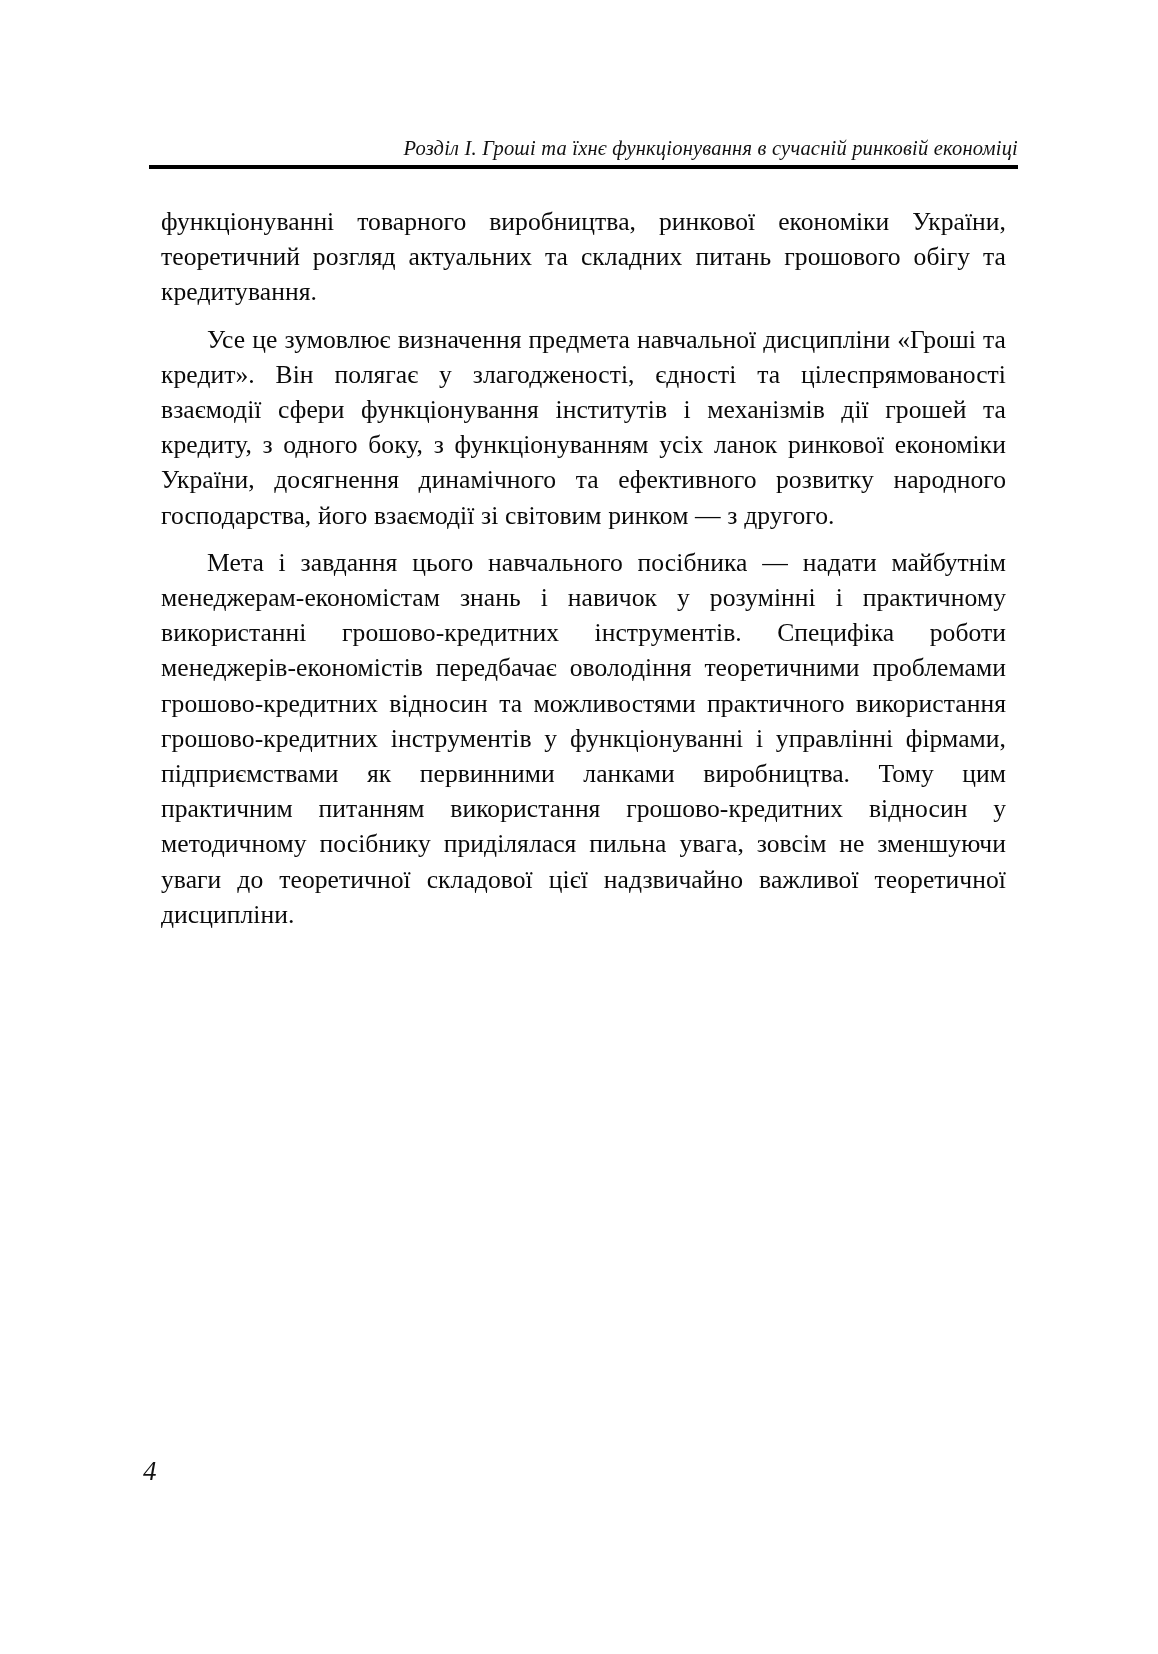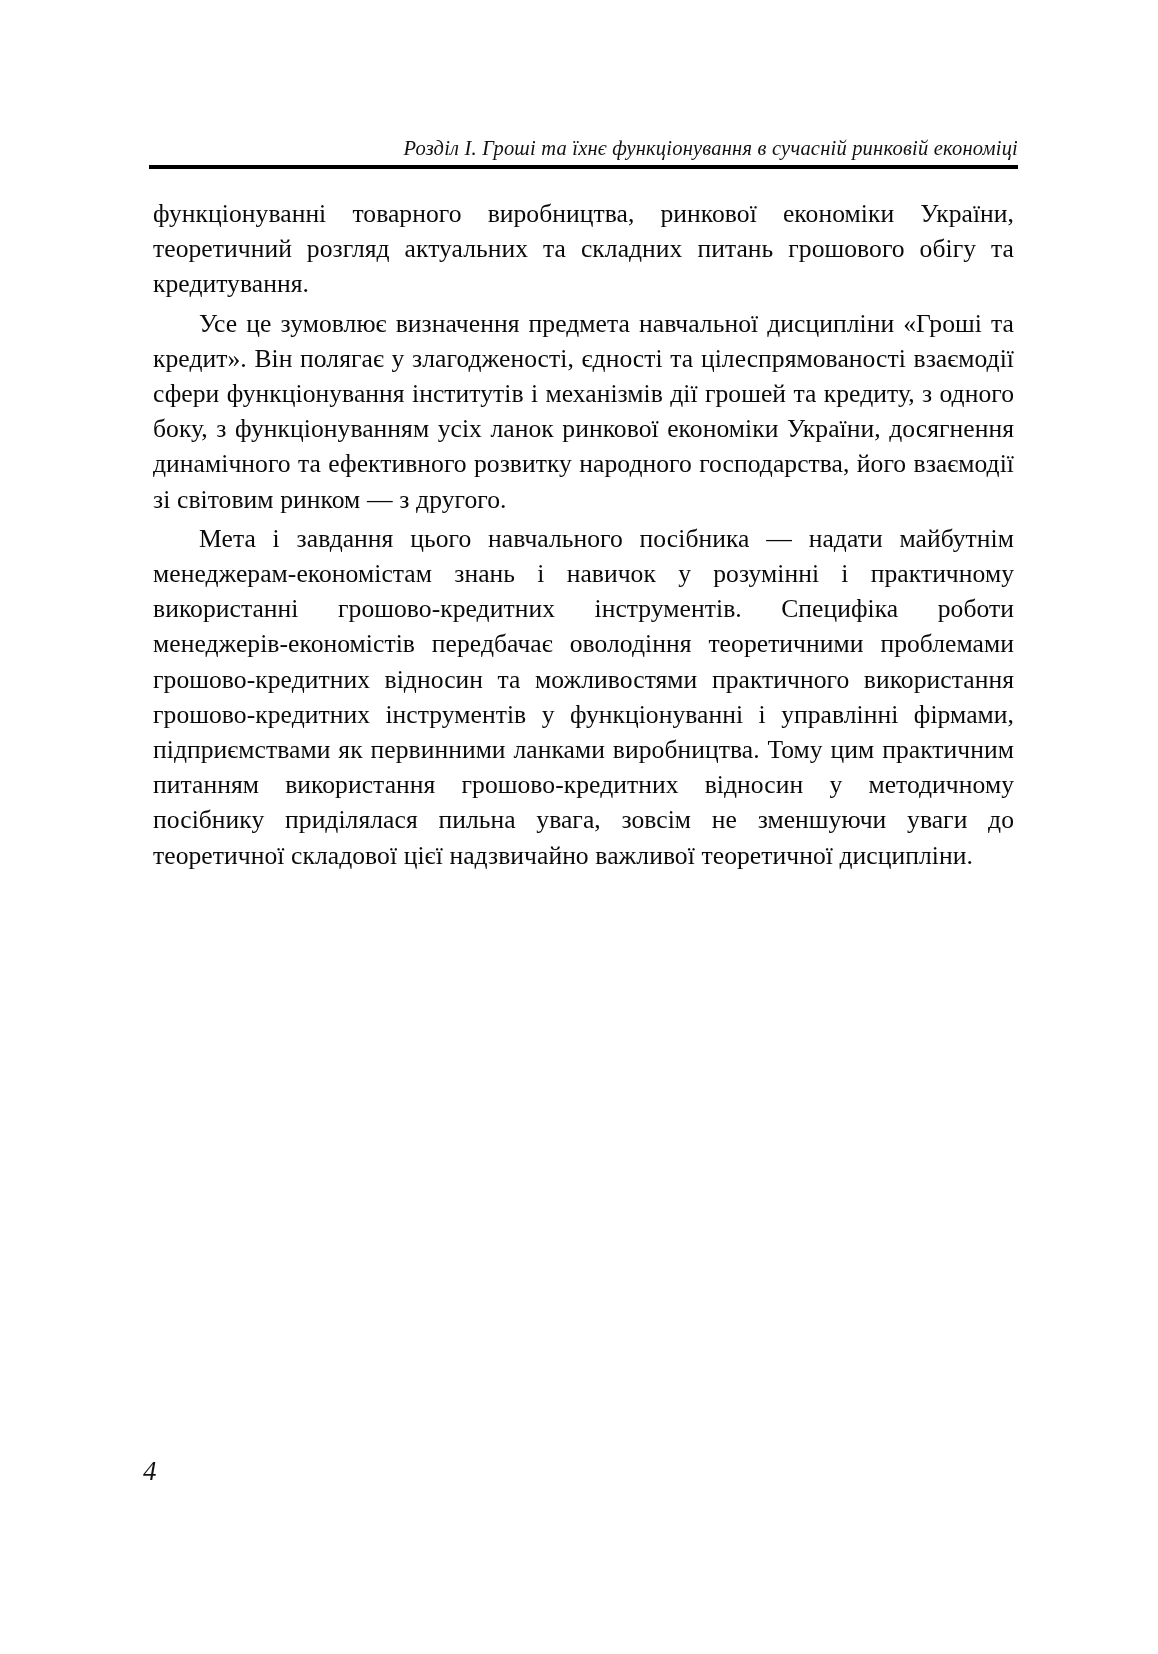--- a/index.html
+++ b/index.html
@@ -48,21 +48,21 @@
   }
 
   
   .textblock {
     position: absolute;
     left: 149px;
     top: 192px;
     width: 869px;
   }
   .para {
-    margin: 4px;
+    margin: 12px;
     text-align: justify;
     text-justify: inter-word;
     text-indent: 46px;
     font-size: 25.6px;
     line-height: 35.2px;
     letter-spacing: 0.05px;
     word-spacing: 0.2px;
     color: #0a0a0a;
     hyphens: manual;
   }

